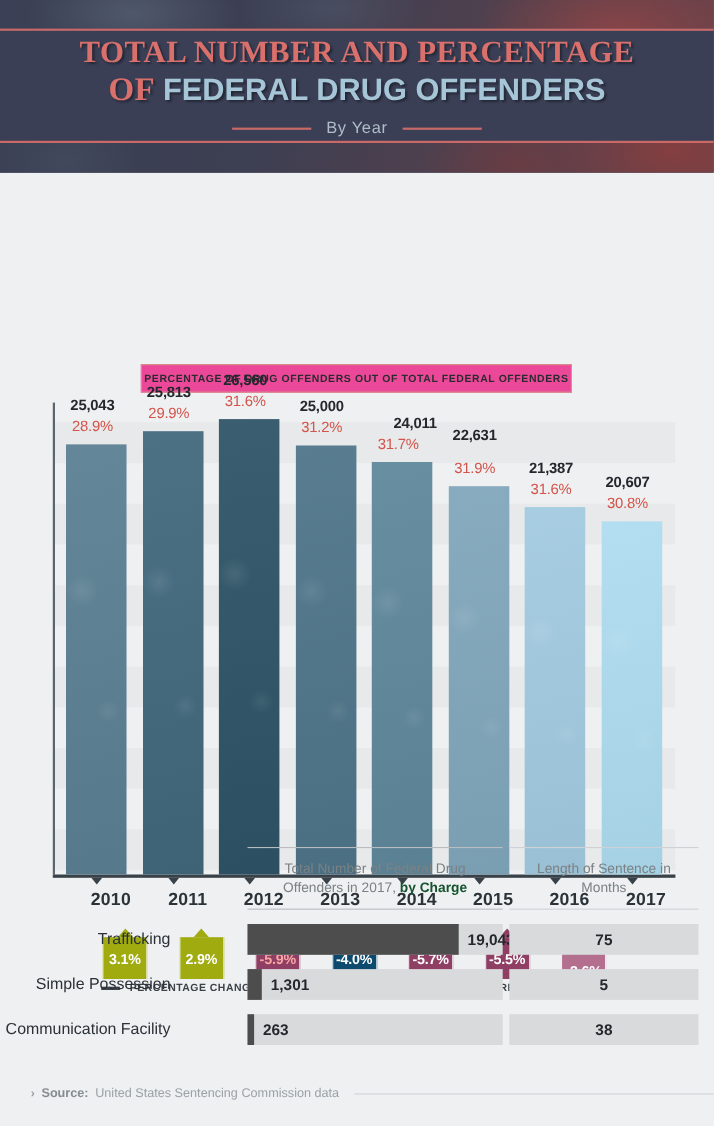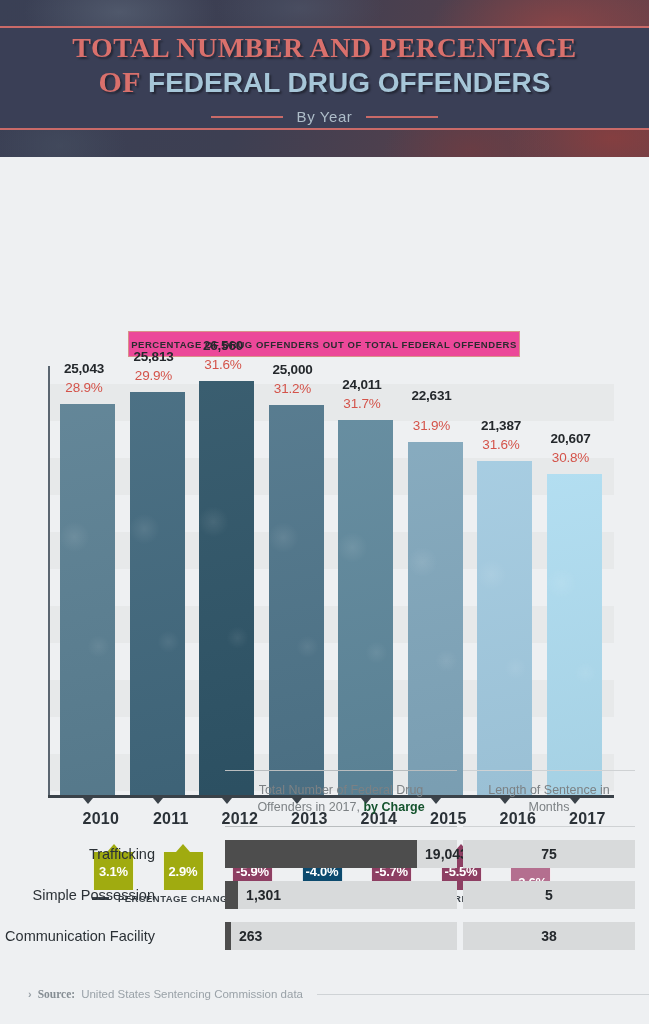--- a/index.html
+++ b/index.html
@@ -391,21 +391,21 @@
     left: 0;
     top: 988px;
     width: 649px;
     display: flex;
     align-items: center;
     gap: 6px;
     padding-left: 28px;
     box-sizing: border-box;
   }
   .footer .chev { color: #99a1a7; font-size: 11px; font-weight: bold; }
-  .footer .src { color: #858d93; font-size: 11.5px; font-weight: bold; font-family: Liberation Serif, serif; }
+  .footer .src { color: #858d93; font-size: 11.5px; font-weight: bold; }
   .footer .srctxt { color: #9aa2a8; font-size: 11.5px; }
   .footer .fline { flex: 1; height: 1px; background: #cfd3d6; margin-left: 8px; margin-right: 0; }
 </style>
 </head>
 <body>
 
 <div id="page">
 
   <div class="header">
     <div class="header-photo"></div>
@@ -464,21 +464,21 @@
         </div>
         <div class="barcol" style="left: 208.5px;">
           <div class="bar" style="height: 390px; background: rgb(78, 116, 137);"></div>
           <div class="bar-lab" style="top: -4px;">25,000</div>
           <div class="bar-pct" style="top: 15px;">31.2%</div>
           <div class="tick"></div>
           <div class="year">2013</div>
         </div>
         <div class="barcol" style="left: 278px;">
           <div class="bar" style="height: 374.572px; background: rgb(94, 135, 155);"></div>
-          <div class="bar-lab" style="top: 11.4284px;">24,011</div>
+          <div class="bar-lab" style="top: 11.4284px; text-align: right;">24,011</div>
           <div class="bar-pct" style="top: 30.4284px;">31.7%</div>
           <div class="tick"></div>
           <div class="year">2014</div>
         </div>
         <div class="barcol" style="left: 347.5px;">
           <div class="bar" style="height: 353.044px; background: rgb(128, 166, 187);"></div>
           <div class="bar-lab" style="top: 22px;">22,631</div>
           <div class="bar-pct" style="top: 51.9564px;">31.9%</div>
           <div class="tick"></div>
           <div class="year">2015</div>
@@ -503,21 +503,21 @@
         <div class="chg" style="left: 37px; background: rgb(160, 171, 16); color: rgb(160, 171, 16);">
           <span class="notch"></span>
           <span style="color: rgb(255, 255, 255);">3.1%</span>
         </div>
         <div class="chg" style="left: 106.5px; background: rgb(160, 171, 16); color: rgb(160, 171, 16);">
           <span class="notch"></span>
           <span style="color: rgb(255, 255, 255);">2.9%</span>
         </div>
         <div class="chg" style="left: 176px; background: rgb(142, 63, 99); color: rgb(142, 63, 99);">
           <span class="notch"></span>
-          <span style="color: #ffffff;">-5.9%</span>
+          <span style="color: #fca5a5;">-5.9%</span>
         </div>
         <div class="chg" style="left: 245.5px; background: #0c4a6e; color: rgb(180, 111, 143);">
           <span class="notch"></span>
           <span style="color: rgb(255, 255, 255);">-4.0%</span>
         </div>
         <div class="chg" style="left: 315px; background: rgb(142, 63, 99); color: rgb(142, 63, 99);">
           <span class="notch"></span>
           <span style="color: rgb(255, 255, 255);">-5.7%</span>
         </div>
         <div class="chg" style="left: 384.5px; background: rgb(142, 63, 99); color: rgb(142, 63, 99);">

